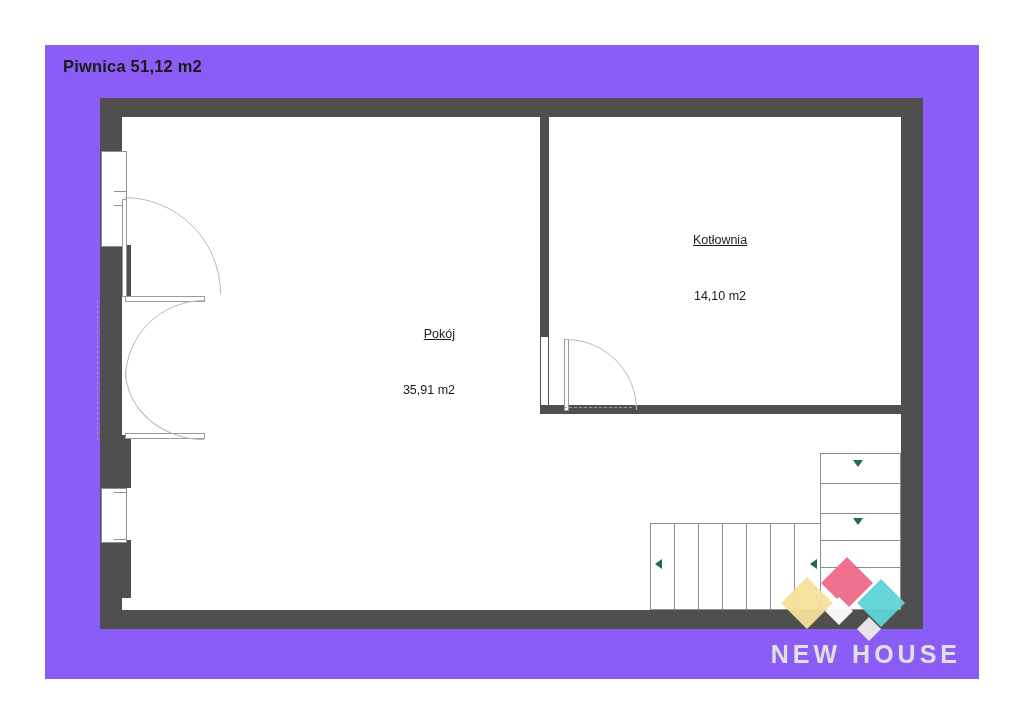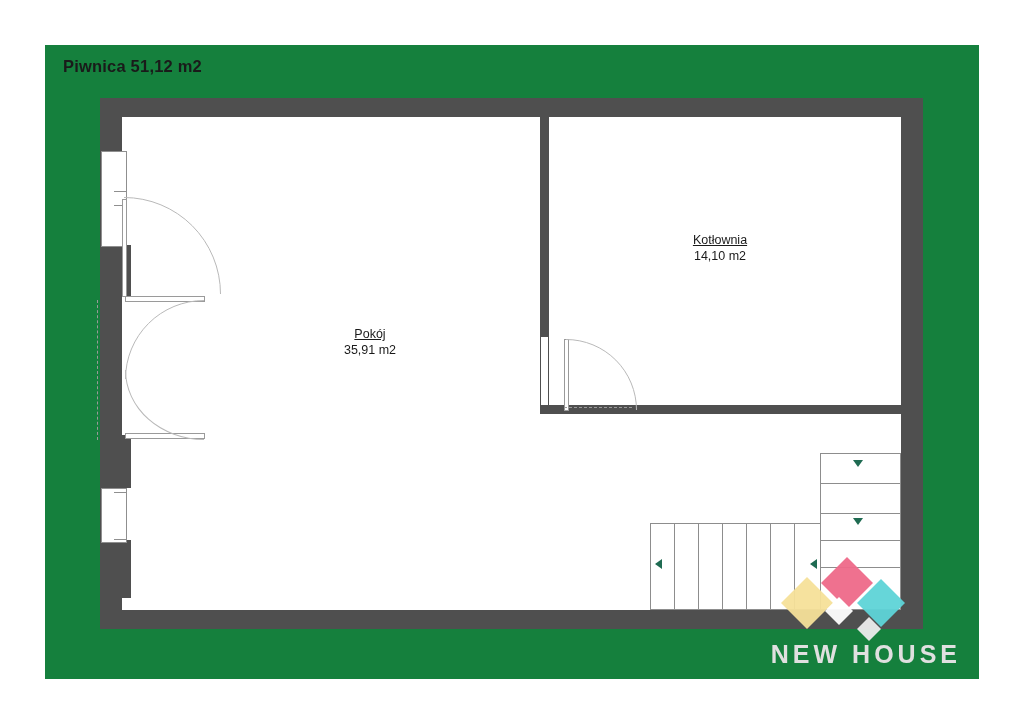--- a/index.html
+++ b/index.html
@@ -15,21 +15,21 @@
     overflow: hidden;
   }
 
   
   #floorplan-canvas {
     position: absolute;
     left: 45px;
     top: 45px;
     width: 934px;
     height: 634px;
-    background: #15803d;
+    background: #8b5cf6;
   }
 
   
   #plan-title {
     position: absolute;
     left: 18px;
     top: 12px;
     font-size: 16.5px;
     font-weight: bold;
     color: #1a1a1a;
@@ -52,21 +52,21 @@
   
   .room-label {
     position: absolute;
     text-align: center;
     color: #1a1a1a;
     font-size: 12.5px;
     line-height: 16px;
     white-space: nowrap;
   }
   .room-label .name { display: block; text-decoration: underline; }
-  .room-label .area { display: block; }
+  .room-label .area { display: block; margin-top: 40px; }
 
   
   .door-arc {
     position: absolute;
     border: 1px solid #b9b9b9;
     border-radius: 50%;
     background: transparent;
   }
   .door-leaf {
     position: absolute;
@@ -183,21 +183,21 @@
   <div class="dashed-line" style="left:52px; top:255px; height:140px;"></div>
 
   <div class="door-leaf" style="left:80px; top:388px; width:78px; height:4px;"></div>
   <div class="door-arc" style="left:80px; top:255px; width:156px; height:138px; clip-path: polygon(0% 50%, 50% 50%, 50% 100%, 0% 100%);"></div>
 
   <div class="door-gap" style="left:496px; top:292px; width:7px; height:68px;"></div>
   <div class="door-leaf" style="left:519px; top:294px; width:3px; height:70px;"></div>
   <div class="door-arc" style="left:450px; top:294px; width:140px; height:140px; clip-path: polygon(50% 0%, 100% 0%, 100% 50%, 50% 50%);"></div>
   <div class="dashed-bottom" style="left:519px; top:362px; width:68px;"></div>
 
-  <div class="room-label" style="left:240px; top:281px; width:170px;">
+  <div class="room-label" style="left:240px; top:281px; width:170px;text-align:right;">
     <span class="name">Pokój</span>
     <span class="area">35,91 m2</span>
   </div>
 
   <div class="room-label" style="left:585px; top:187px; width:180px;">
     <span class="name">Kotłownia</span>
     <span class="area">14,10 m2</span>
   </div>
 
 

